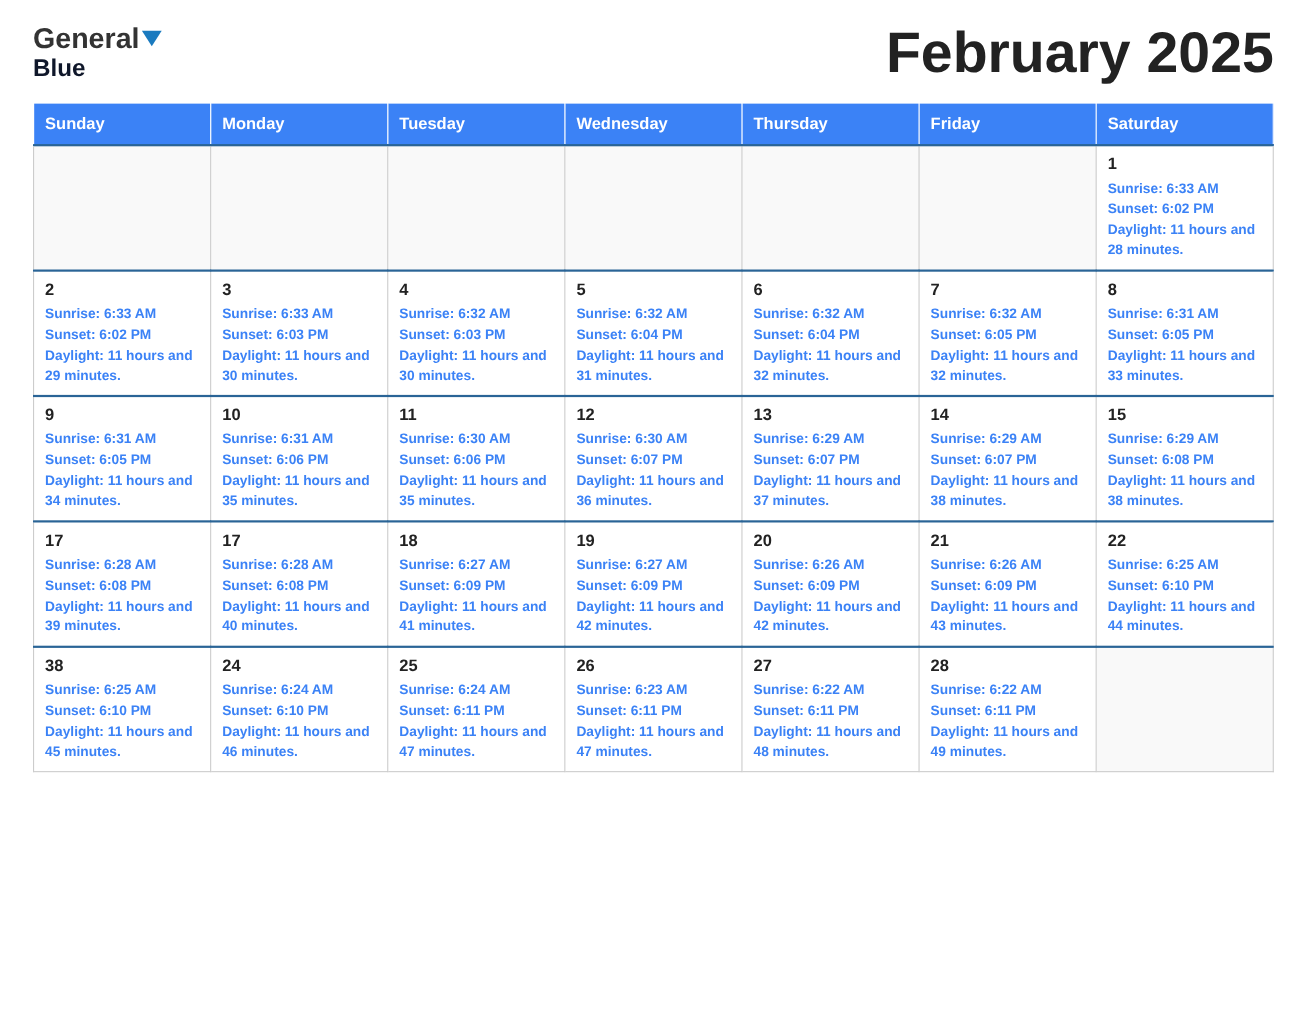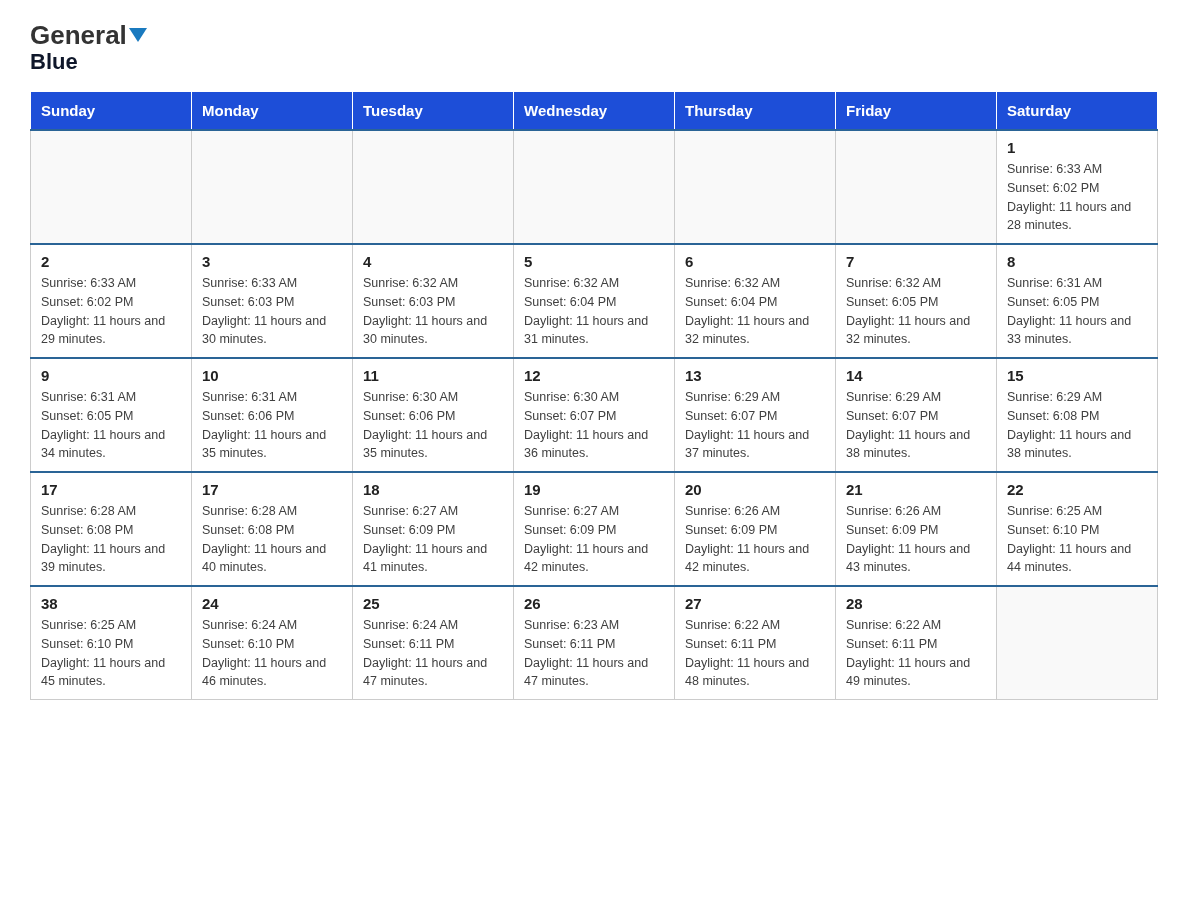--- a/index.html
+++ b/index.html
@@ -33,21 +33,21 @@
     .location-title {
       font-size: 20px;
       color: #444;
       margin-top: 4px;
     }
     .calendar {
       width: 100%;
       border-collapse: collapse;
     }
     .calendar thead tr th {
-      background-color: #1d4ed8;
+      background-color: #3b82f6;
       color: #fff;
       font-size: 15px;
       font-weight: bold;
       padding: 10px 10px;
       text-align: left;
       border: 1px solid #fff;
     }
     .calendar tbody tr td {
       vertical-align: top;
       border: 1px solid #ccc;
@@ -63,22 +63,23 @@
     }
     .day-number {
       font-size: 15px;
       font-weight: bold;
       color: #222;
       margin-bottom: 4px;
       display: block;
     }
     .day-info {
       font-size: 12.5px;
-      color: #404040;
+      color: #3b82f6;
       line-height: 1.5;
+      font-weight: bold;
     }
     .empty-cell {
       background: #f9f9f9;
     }
     .logo-line1 {
       display: flex;
       align-items: center;
       font-size: 26px;
       font-weight: bold;
       color: #333;
@@ -107,20 +108,21 @@
       <span class="general-text">General</span>
       <span class="arrow-shape">
         <svg width="22" height="22" viewBox="0 0 22 22">
           <polygon points="2,4 20,4 11,18" fill="#1a7abf"></polygon>
         </svg>
       </span>
     </div>
     <div class="logo-line2">Blue</div>
   </div>
   <div class="title-area">
+    <div class="month-title">February 2025</div>
   </div>
 </div>
 
 <table class="calendar">
   <thead>
     <tr>
     <th>Sunday</th>
         <th>Monday</th>
         <th>Tuesday</th>
         <th>Wednesday</th>

